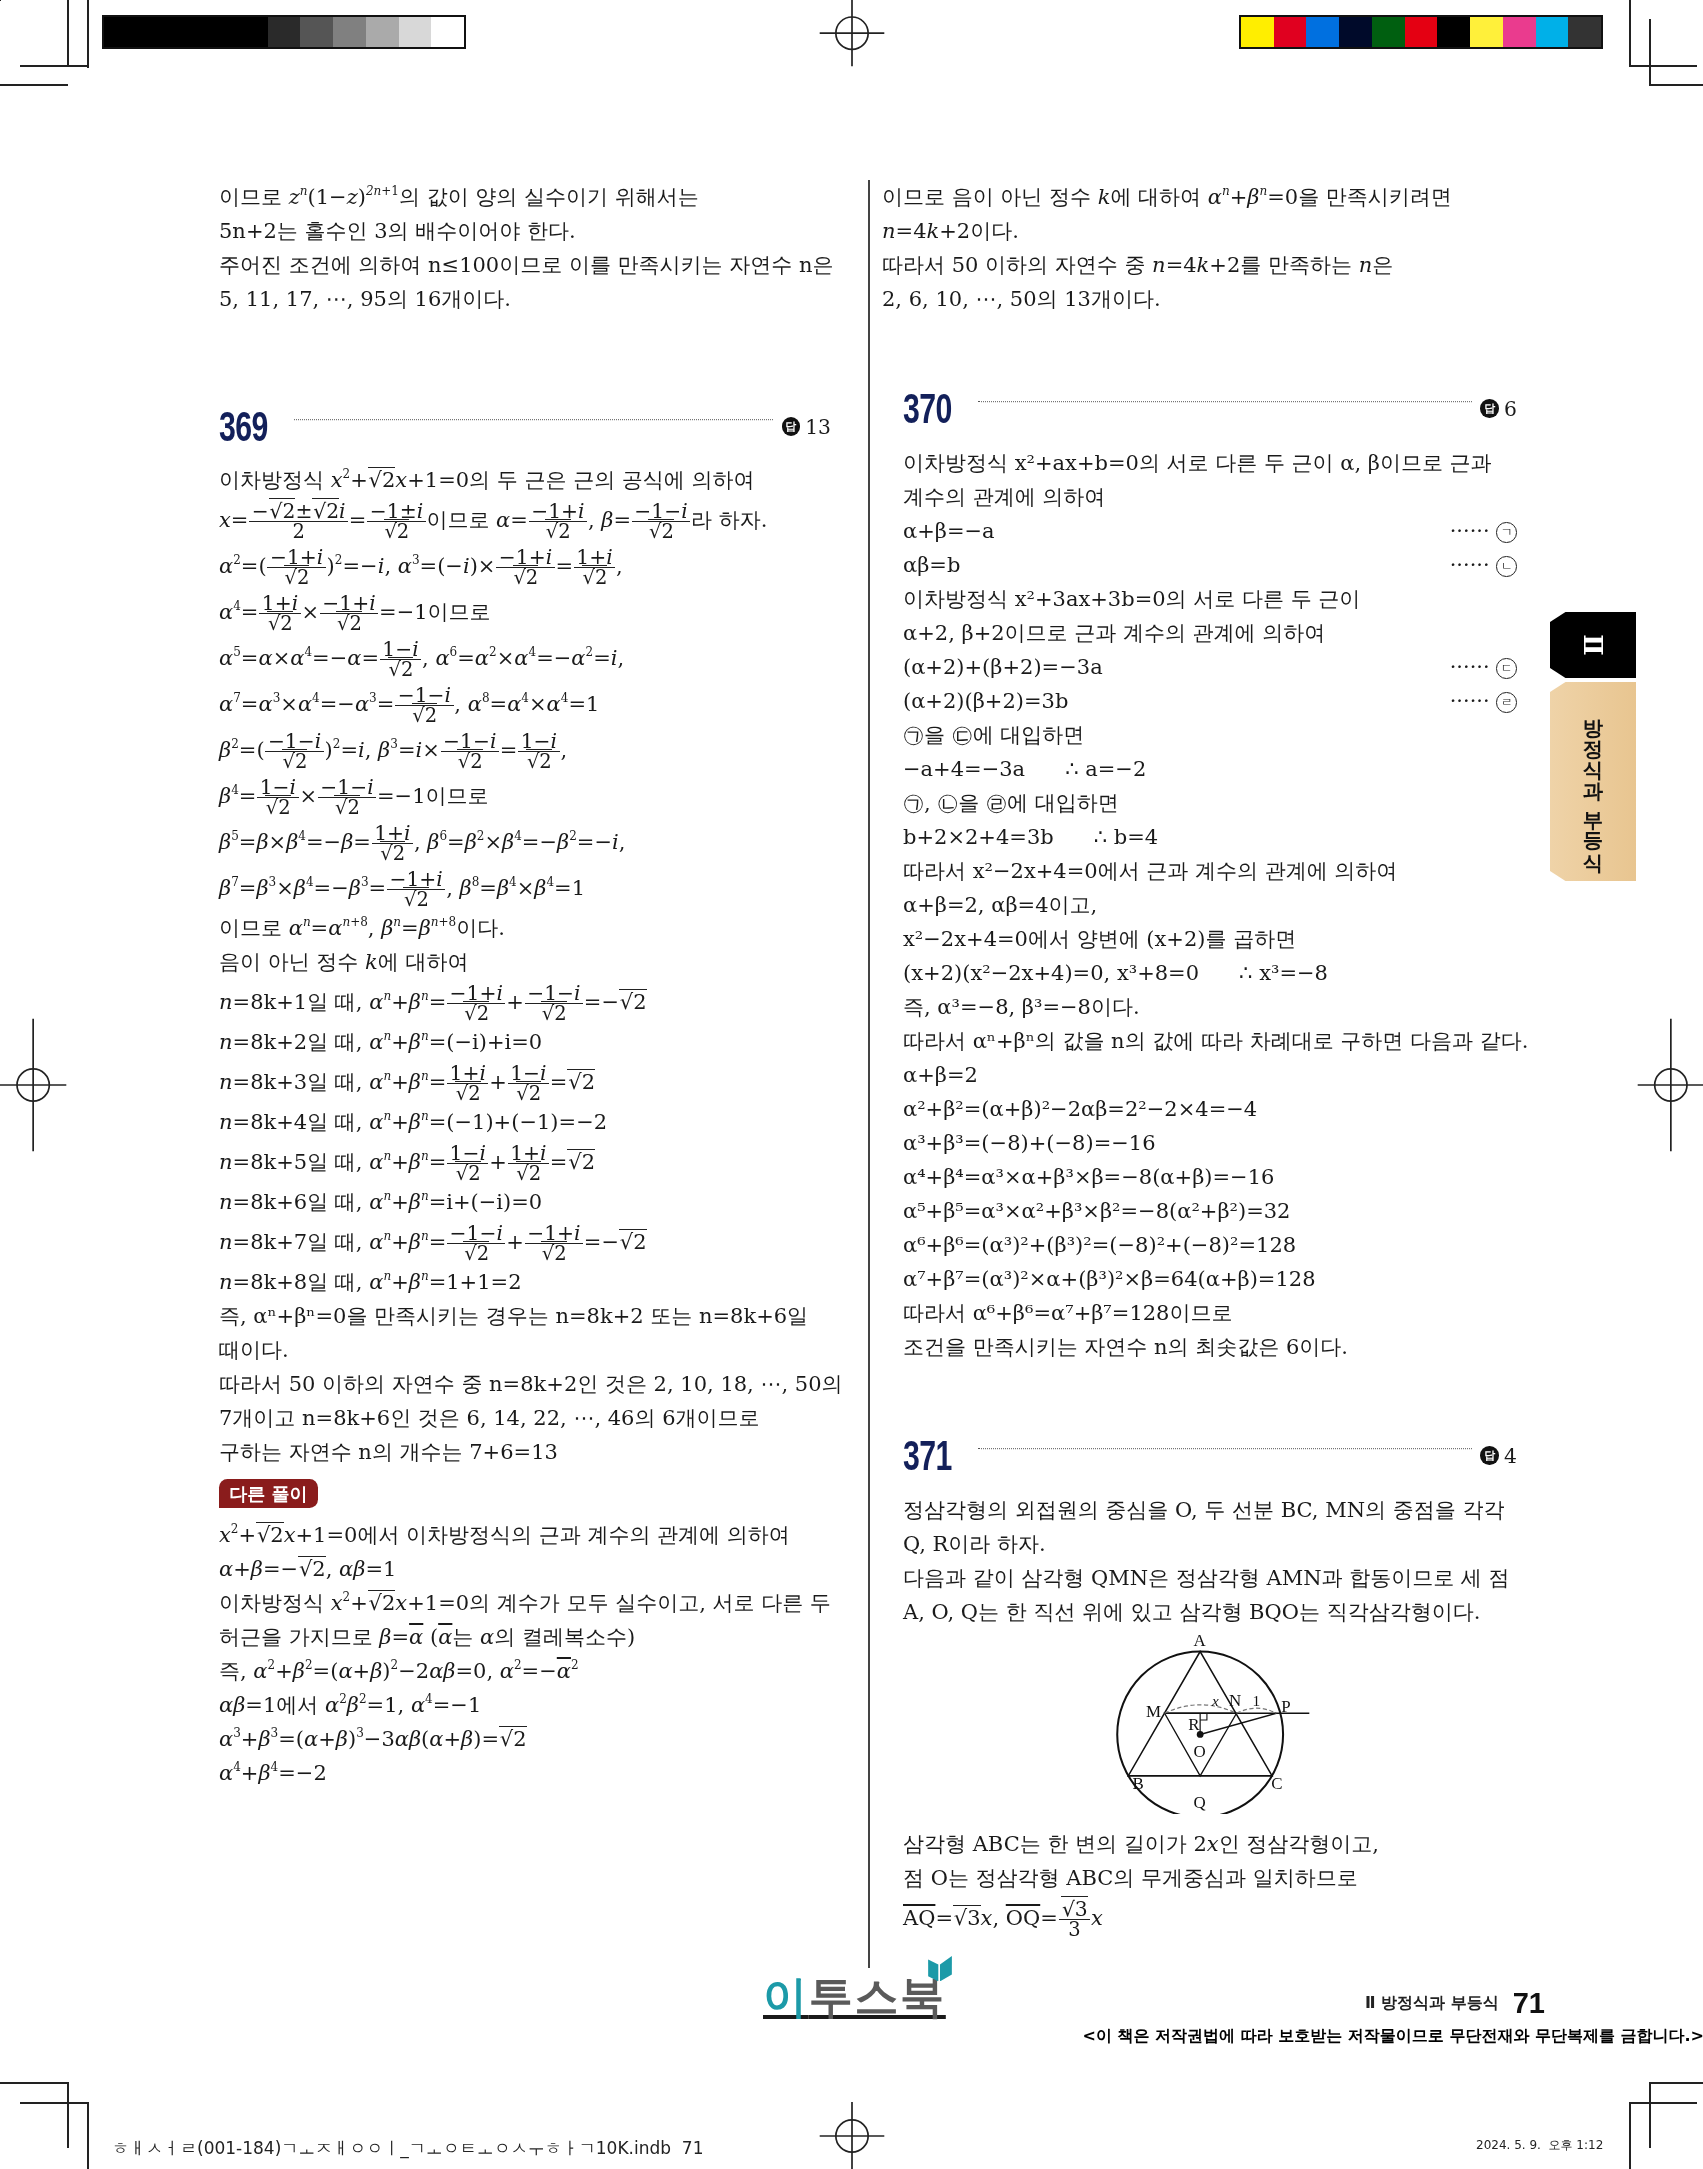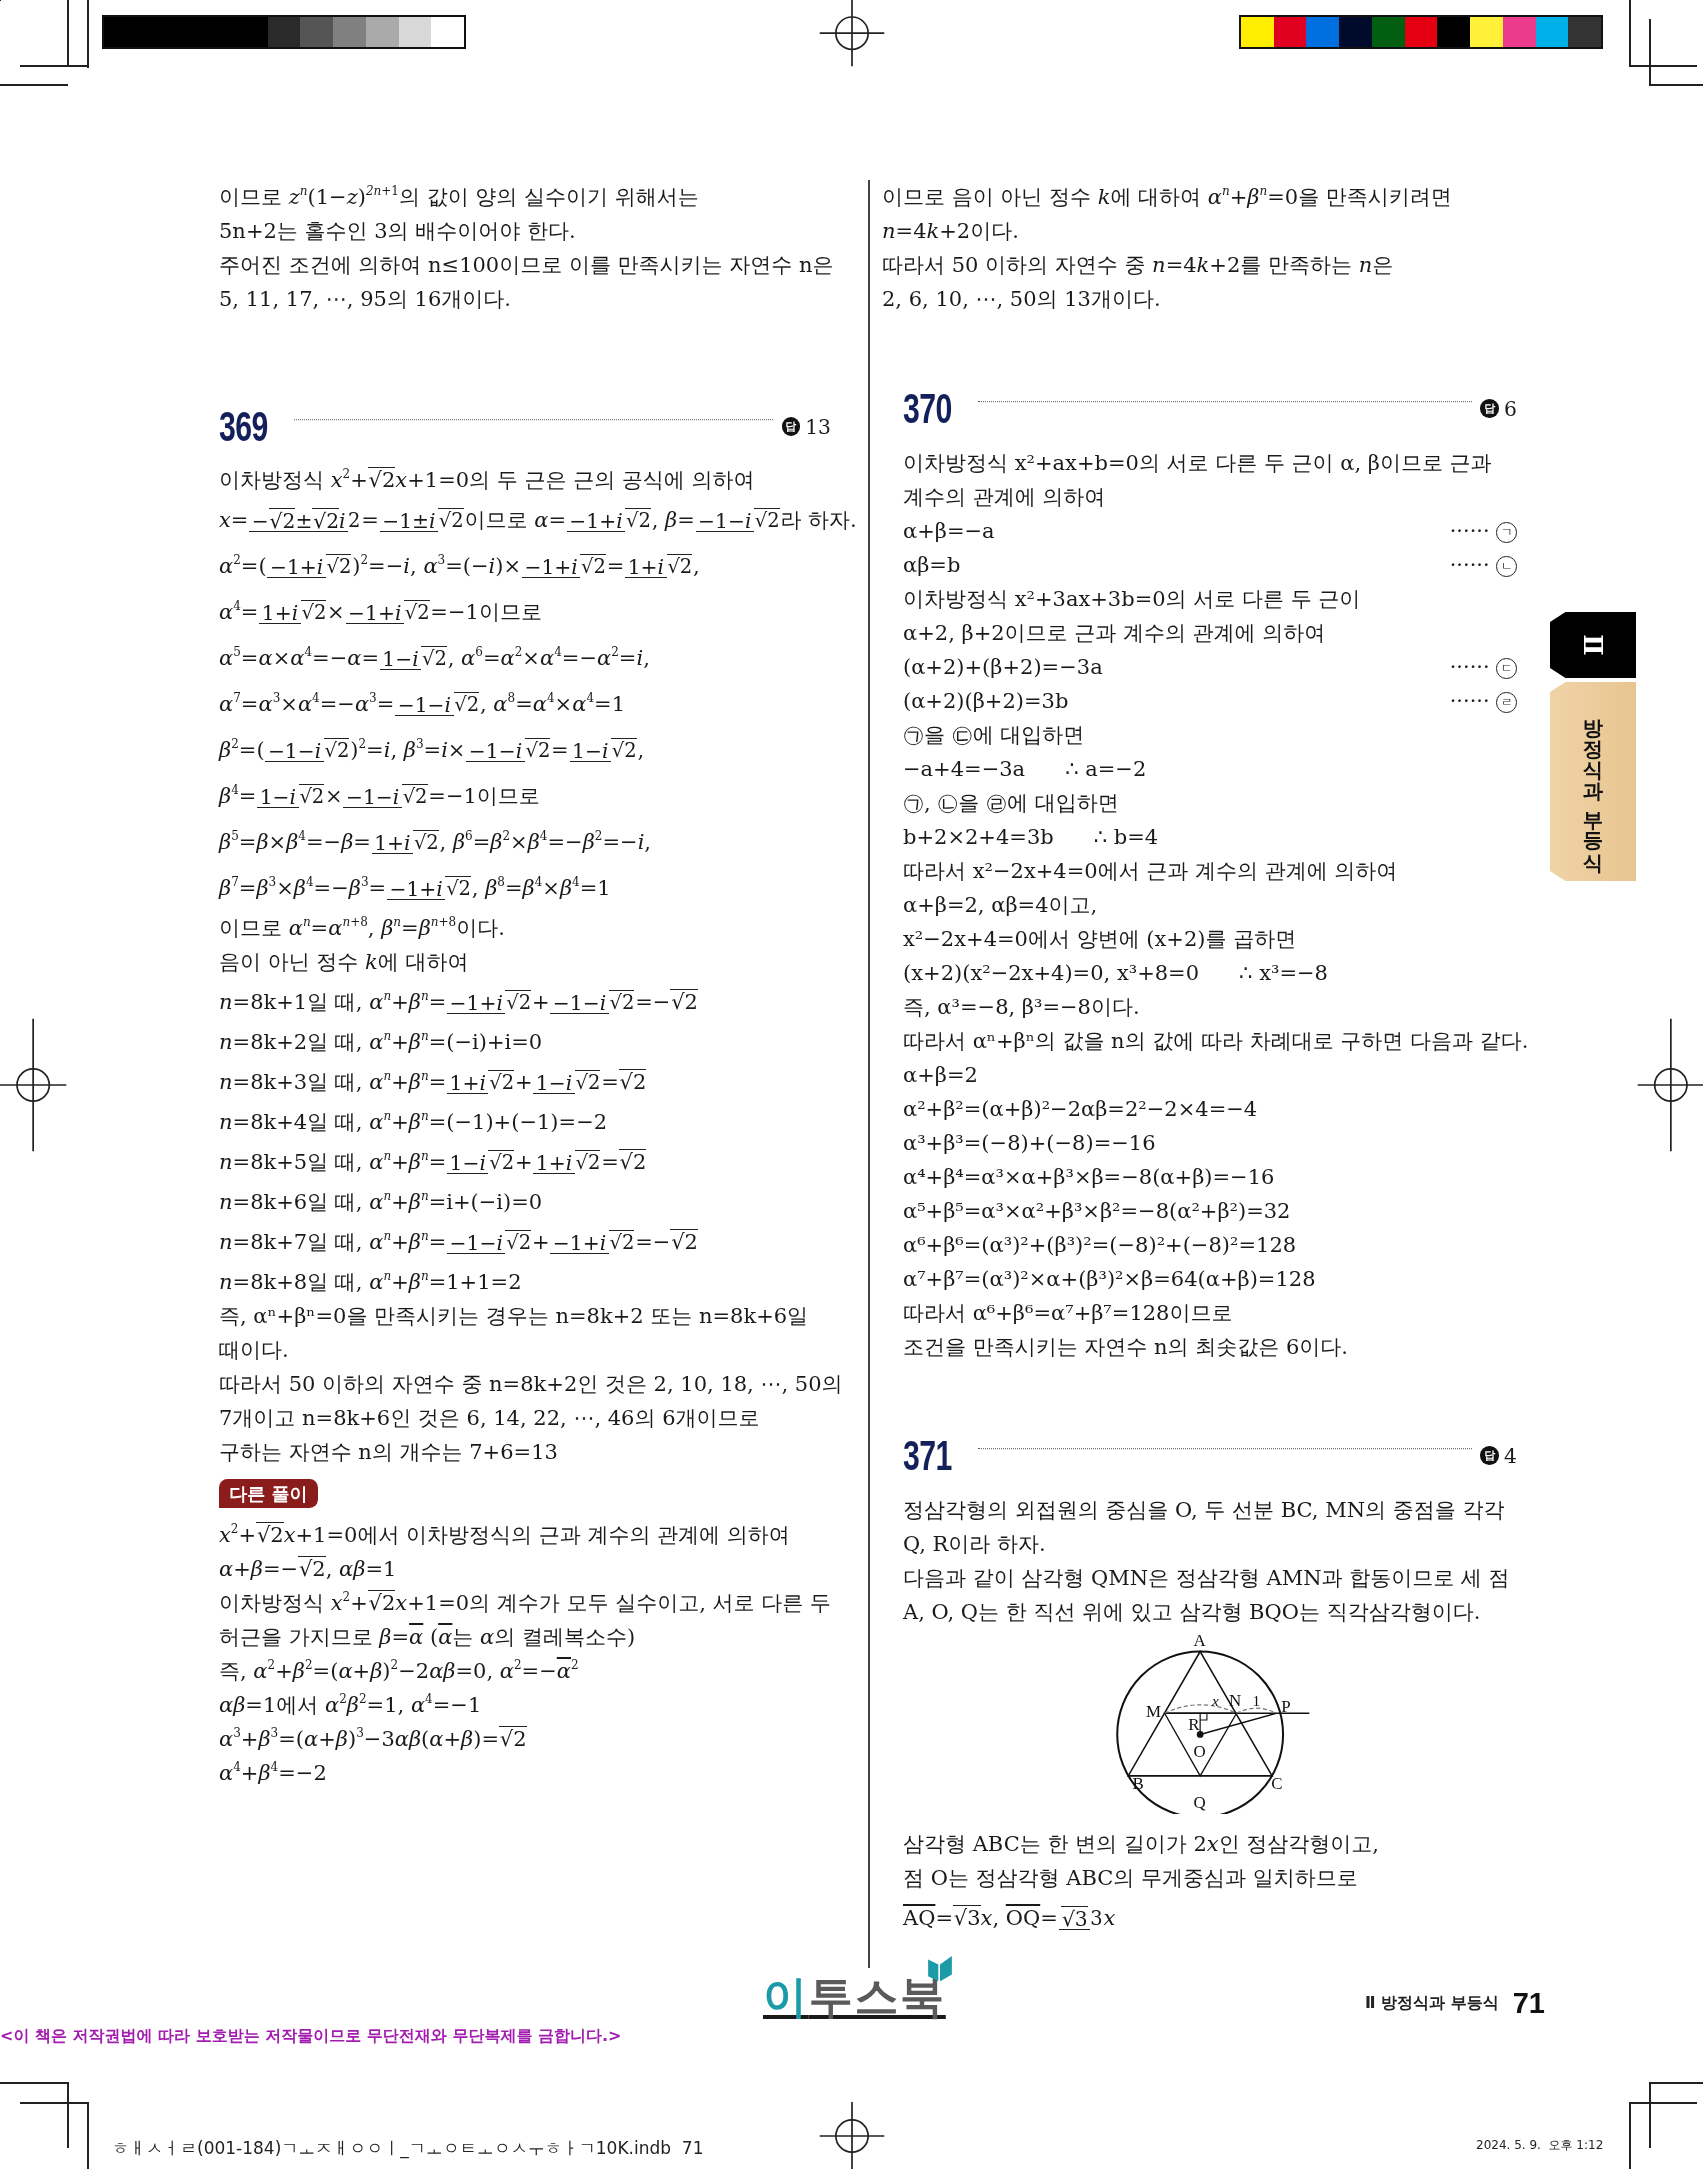--- a/index.html
+++ b/index.html
@@ -11,21 +11,21 @@
   .reg { position:absolute; width:68px; height:68px; }
   
   .bar { position:absolute; top:15.3px; height:34px; display:flex; border:2.5px solid #111; box-sizing:border-box; }
   .bar span { display:block; height:100%; }
   
   .col { position:absolute; font-size:21px; line-height:34px; }
   .line { white-space:nowrap; height:34px; }
   .line.tall { height:46px; line-height:46px; }
   .m { font-style:italic; font-family:"DejaVu Serif","Liberation Serif",serif; }
   sup { font-size:12px; vertical-align:9.3px; line-height:0; }
-  .frac { display:inline-flex; flex-direction:row; vertical-align:middle; text-align:center; line-height:20.3px; margin:0 0.8px; }
+  .frac { display:inline-flex; flex-direction:column; vertical-align:middle; text-align:center; line-height:20.3px; margin:0 0.8px; }
   .frac .num { border-bottom:1.4px solid #222; padding:0 2.5px; font-size:20.3px; }
   .frac .den { font-size:19.5px; }
   .sq { border-top:1.3px solid #222; padding-left:0.8px; }
   .sq::before { content:"√"; }
   .ov { text-decoration:overline; }
   .prob-head { position:absolute; display:flex; align-items:center; }
   .prob-num { font-family:"Liberation Sans","DejaVu Sans",sans-serif; font-weight:bold; font-size:42px; color:#13205a;
               transform:scaleX(0.72); transform-origin:left center; letter-spacing:-0.8px; width:63px; }
   .dots { flex:1; border-bottom:1.7px dotted #555; margin:0 8.5px 0 12px; height:0; transform:translateY(-6.8px); }
   .ans-badge { display:inline-flex; align-items:center; justify-content:center; width:18.6px; height:18.6px; border-radius:50%;
@@ -356,21 +356,21 @@
 </div>
 
 <div class="footer-logo">
   <svg width="24" height="25.4" viewBox="0 0 28 30" style="position:absolute;left:165px;top:-12px">
     <polygon points="0,4 12,10 12,30 0,24" fill="#1c9aa8"></polygon>
       <polygon points="14,10 28,0 28,22 14,30" fill="#1c9aa8"></polygon>
   </svg>
   <span style="color:#1c9aa8">이</span><span style="color:#5a5a5a">투스북</span>
 </div>
 
-<div class="abs" style="left:0;width:1704px;top:2026px;text-align:left;font-family:'DejaVu Sans',sans-serif;font-weight:bold;font-size:16px;color:#a21caf">&lt;이 책은 저작권법에 따라 보호받는 저작물이므로 무단전재와 무단복제를 금합니다.&gt;</div>
+<div class="abs" style="left:0;width:1704px;top:2026px;text-align:right;font-family:'DejaVu Sans',sans-serif;font-weight:bold;font-size:16px;color:#000000">&lt;이 책은 저작권법에 따라 보호받는 저작물이므로 무단전재와 무단복제를 금합니다.&gt;</div>
 
 <div class="abs" style="left:1365px;top:1987px;display:flex;align-items:center;gap:14px">
   <span style="font-family:'DejaVu Sans',sans-serif;font-weight:bold;font-size:16px;color:#222">Ⅱ 방정식과 부등식</span>
   <span style="font-family:'Liberation Sans',sans-serif;font-weight:bold;font-size:29px;color:#111">71</span>
 </div>
 
 <div class="abs" style="left:112px;top:2137px;font-family:'DejaVu Sans',sans-serif;font-size:17px;color:#222;white-space:pre">ㅎㅐㅅㅓㄹ(001-184)ㄱㅗㅈㅐㅇㅇㅣ_ㄱㅗㅇㅌㅗㅇㅅㅜㅎㅏㄱ10K.indb  71</div>
 <div class="abs" style="left:1476px;top:2137px;font-family:'DejaVu Sans',sans-serif;font-size:12px;color:#222;white-space:pre">2024. 5. 9.  오후 1:12</div>
 
 

